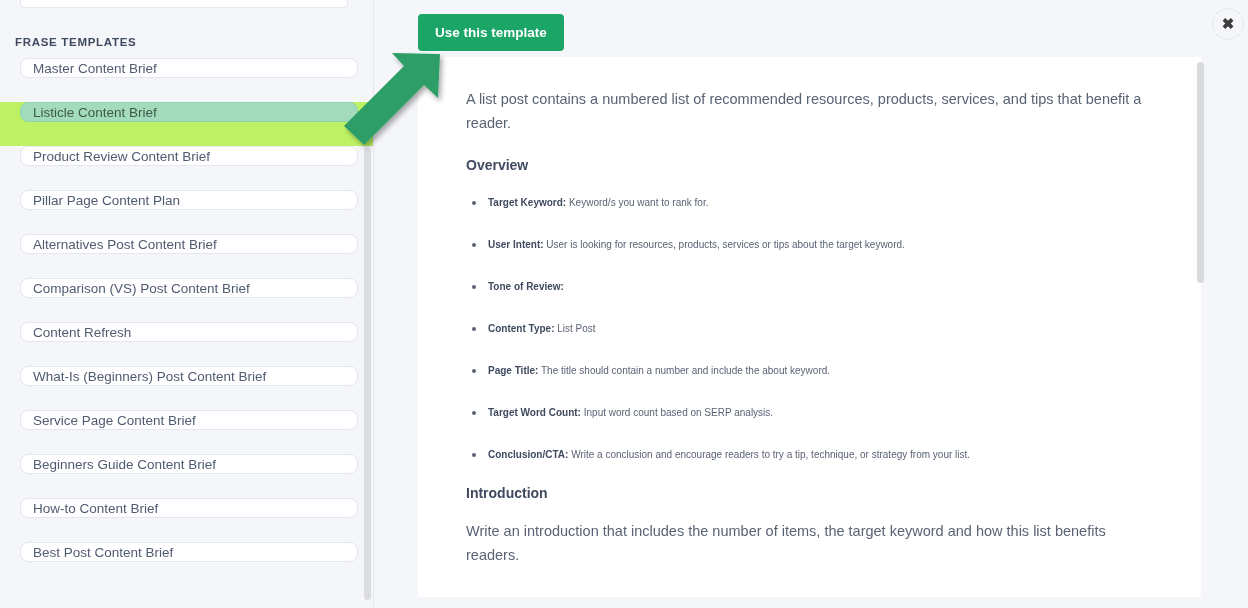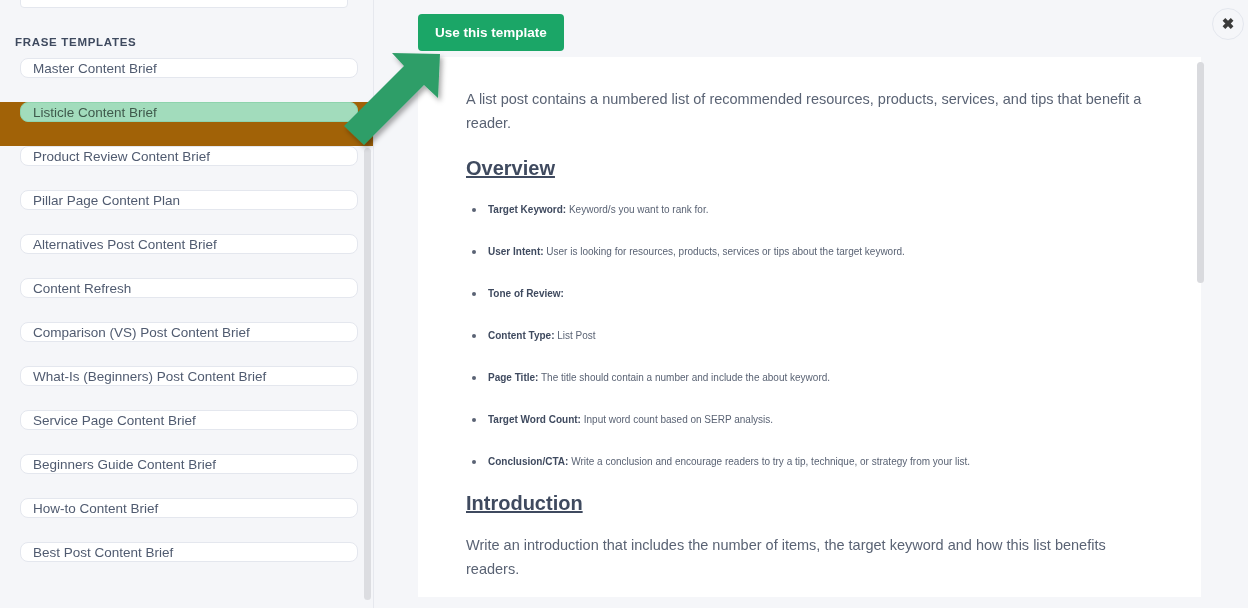--- a/index.html
+++ b/index.html
@@ -124,25 +124,24 @@
   .doc-inner {
     padding: 30px 40px 0 48px;
   }
   .doc-p {
     font-size: 14.5px;
     line-height: 24px;
     color: #5a6374;
     margin-bottom: 22px;
   }
   .doc-h {
-    font-size: 20px;
+    font-size: 14px;
     font-weight: bold;
     color: #3f4a5f;
     margin-bottom: 18px;
-    text-decoration: underline;
   }
   ul.doc-ul { list-style: none; margin: 0 0 14px 0; padding: 0; }
   ul.doc-ul li {
     position: relative;
     padding-left: 22px;
     font-size: 10px;
     line-height: 24px;
     color: #5a6374;
     margin-bottom: 18px;
   }
@@ -177,37 +176,37 @@
 
 <div id="app">
 
   <div id="sidebar">
     <div class="partial-card"></div>
     <div class="section-label">FRASE TEMPLATES</div>
     <div id="tpl-list">
         <div class="tpl-row">
           <div class="tpl-item">Master Content Brief</div>
         </div>
-        <div class="tpl-row selected" style="background: #a16207;">
+        <div class="tpl-row selected" style="background: #bef264;">
           <div class="tpl-item">Listicle Content Brief</div>
         </div>
         <div class="tpl-row">
           <div class="tpl-item">Product Review Content Brief</div>
         </div>
         <div class="tpl-row">
           <div class="tpl-item">Pillar Page Content Plan</div>
         </div>
         <div class="tpl-row">
           <div class="tpl-item">Alternatives Post Content Brief</div>
         </div>
         <div class="tpl-row">
+          <div class="tpl-item">Comparison (VS) Post Content Brief</div>
+        </div>
+        <div class="tpl-row">
           <div class="tpl-item">Content Refresh</div>
-        </div>
-        <div class="tpl-row">
-          <div class="tpl-item">Comparison (VS) Post Content Brief</div>
         </div>
         <div class="tpl-row">
           <div class="tpl-item">What-Is (Beginners) Post Content Brief</div>
         </div>
         <div class="tpl-row">
           <div class="tpl-item">Service Page Content Brief</div>
         </div>
         <div class="tpl-row">
           <div class="tpl-item">Beginners Guide Content Brief</div>
         </div>

